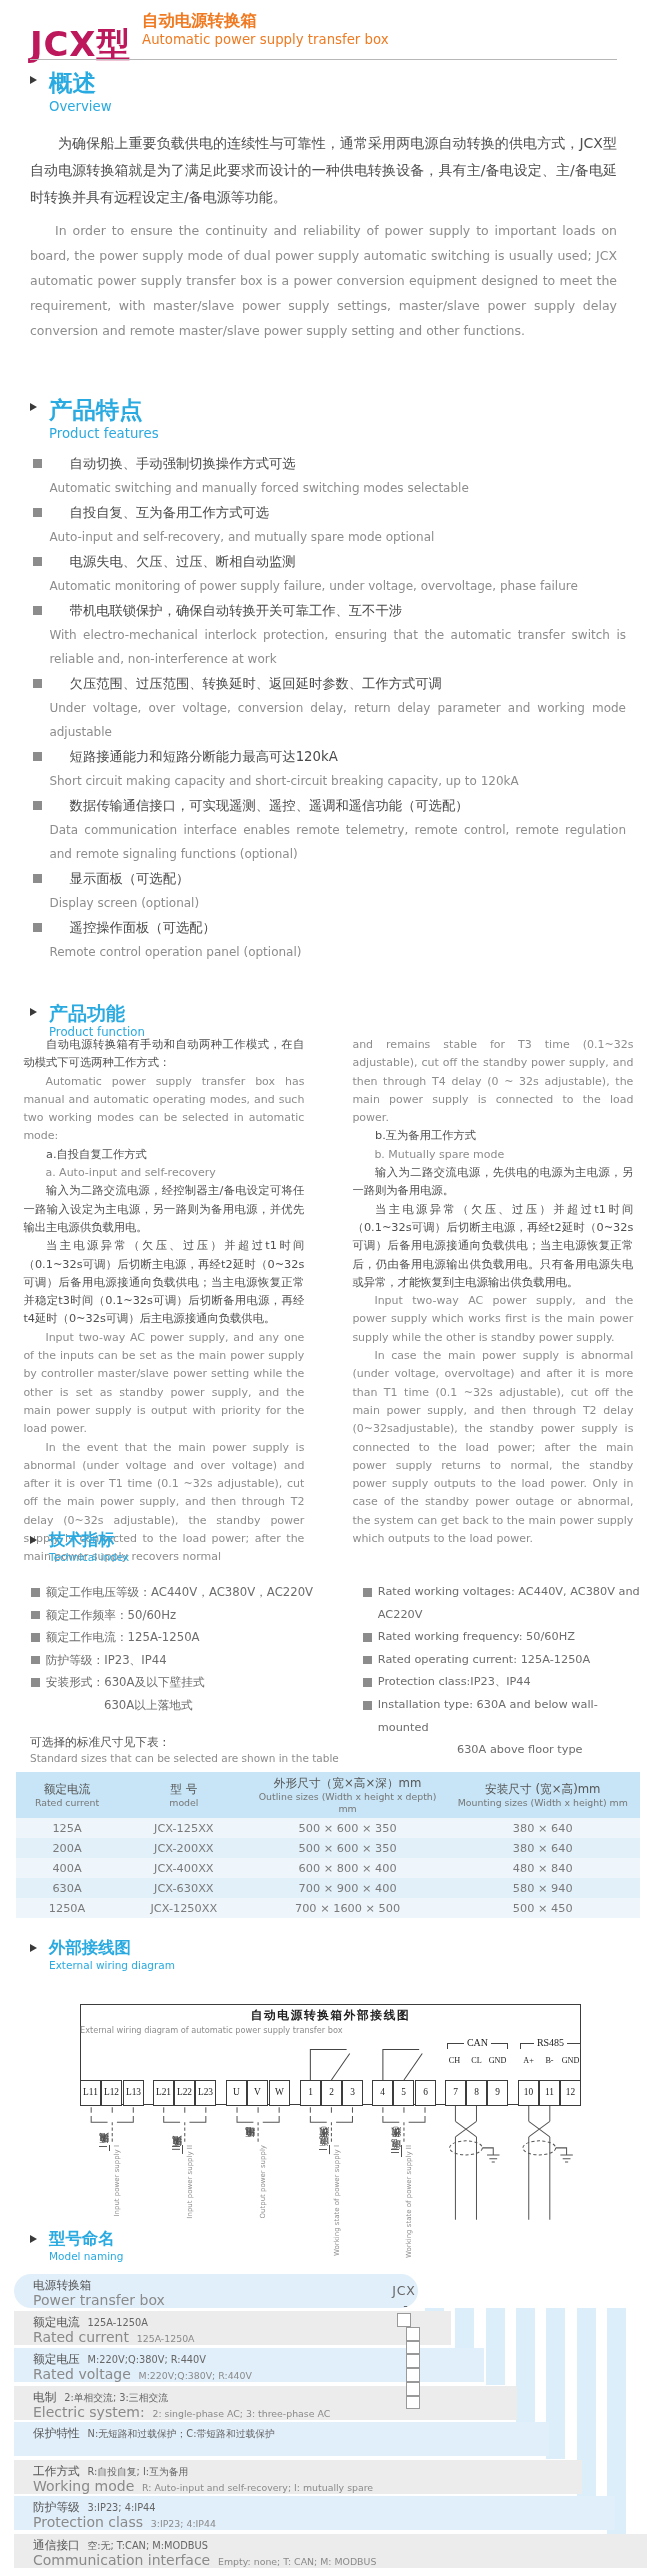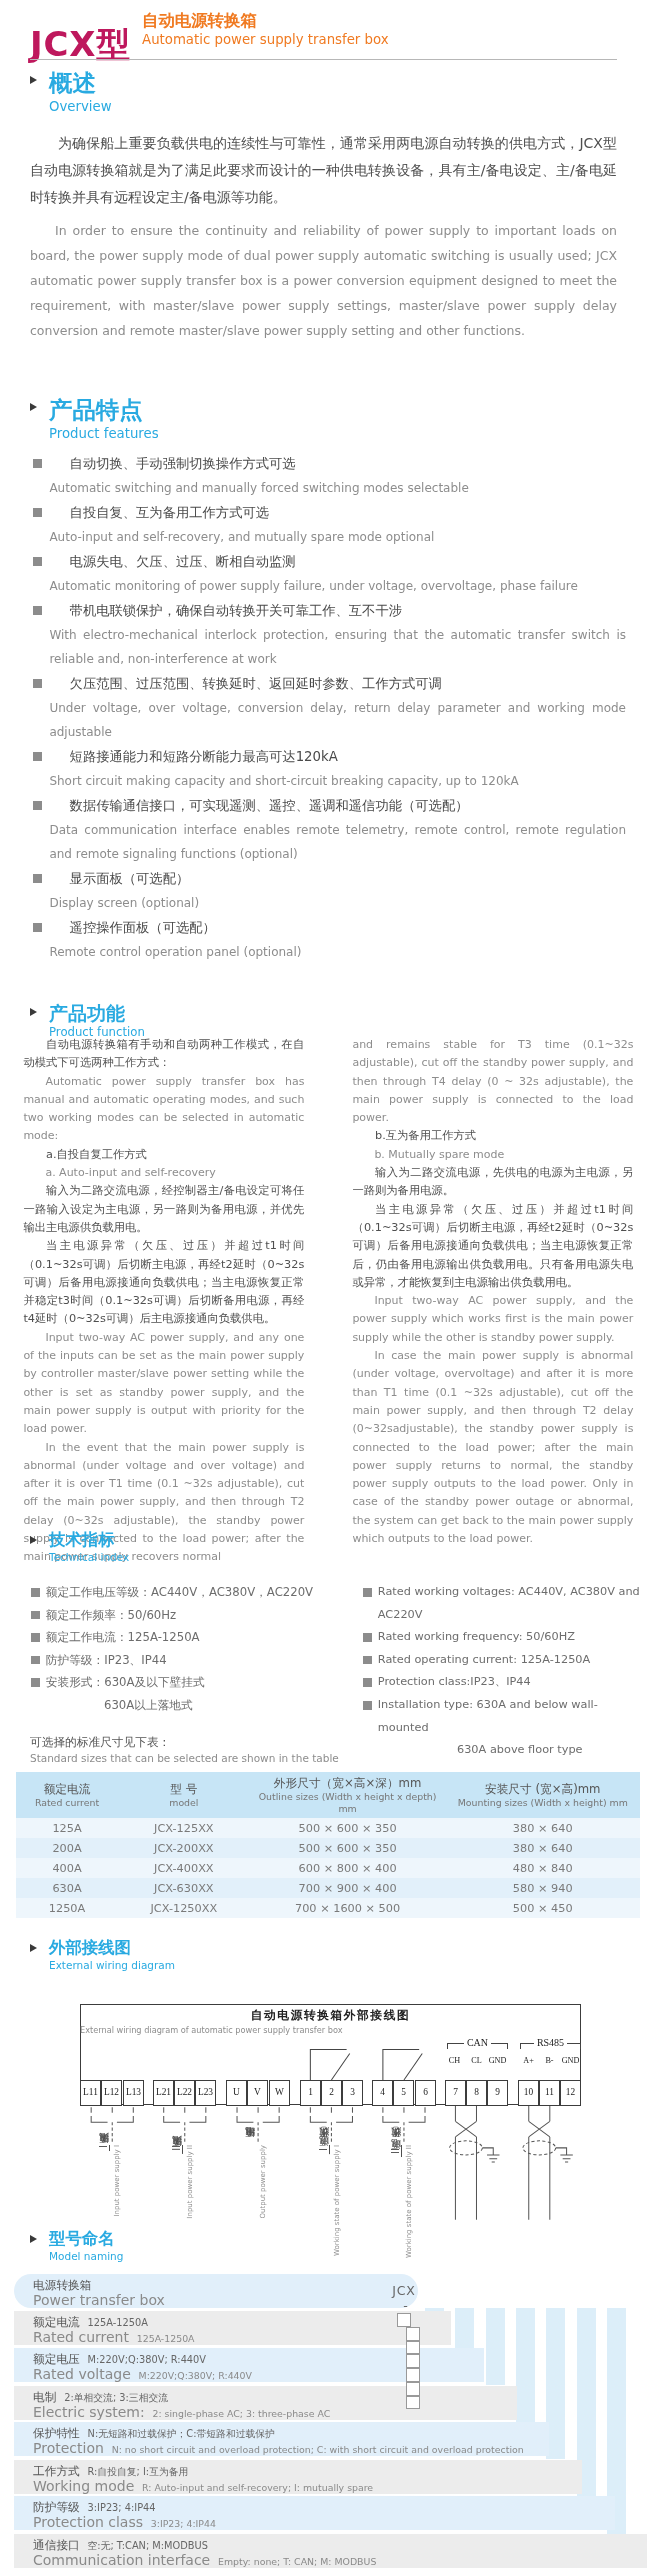--- a/index.html
+++ b/index.html
@@ -451,21 +451,20 @@
     <div class="nrow blue" style="top:74px;width:470px;">
       <div class="nline"><span class="nlab">额定电压</span><span class="ndesc">M:220V;Q:380V; R:440V</span></div>
       <div class="nline"><span class="nen">Rated voltage</span><span class="nend">M:220V;Q:380V; R:440V</span></div>
     </div>
     <div class="nrow grey" style="top:112px;width:503px;">
       <div class="nline"><span class="nlab">电制</span><span class="ndesc">2:单相交流; 3:三相交流</span></div>
       <div class="nline"><span class="nen">Electric system:</span><span class="nend">2: single-phase AC; 3: three-phase AC</span></div>
     </div>
     <div class="nrow blue" style="top:148px;width:535px;">
       <div class="nline"><span class="nlab">保护特性</span><span class="ndesc">N:无短路和过载保护；C:带短路和过载保护</span></div>
-      <div class="nline"><span class="nen">Protection</span><span class="nend">N: no short circuit and overload protection; C: with short circuit and overload protection</span></div>
     </div>
     <div class="nrow grey" style="top:186px;width:568px;">
       <div class="nline"><span class="nlab">工作方式</span><span class="ndesc">R:自投自复; I:互为备用</span></div>
       <div class="nline"><span class="nen">Working mode</span><span class="nend">R: Auto-input and self-recovery; I: mutually spare</span></div>
     </div>
     <div class="nrow blue" style="top:222px;width:601px;">
       <div class="nline"><span class="nlab">防护等级</span><span class="ndesc">3:IP23; 4:IP44</span></div>
       <div class="nline"><span class="nen">Protection class</span><span class="nend">3:IP23; 4:IP44</span></div>
     </div>
     <div class="nrow grey" style="top:260px;width:634px;">

